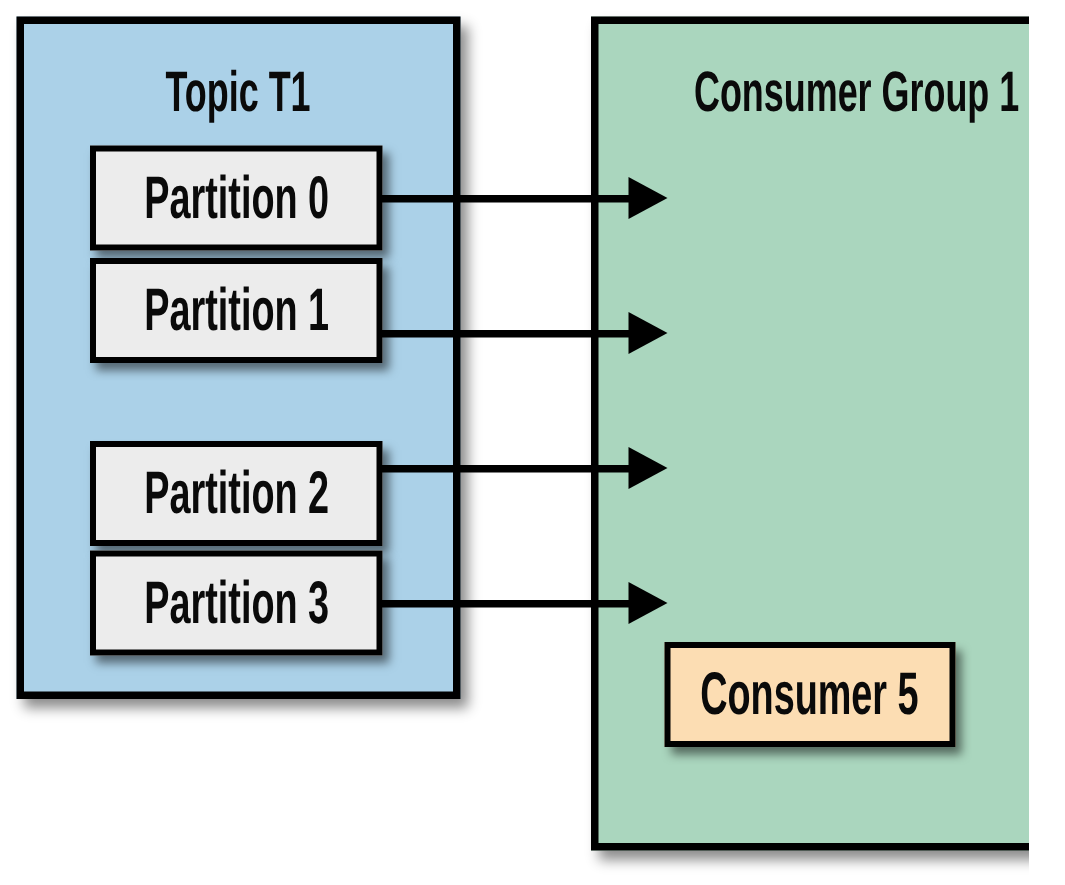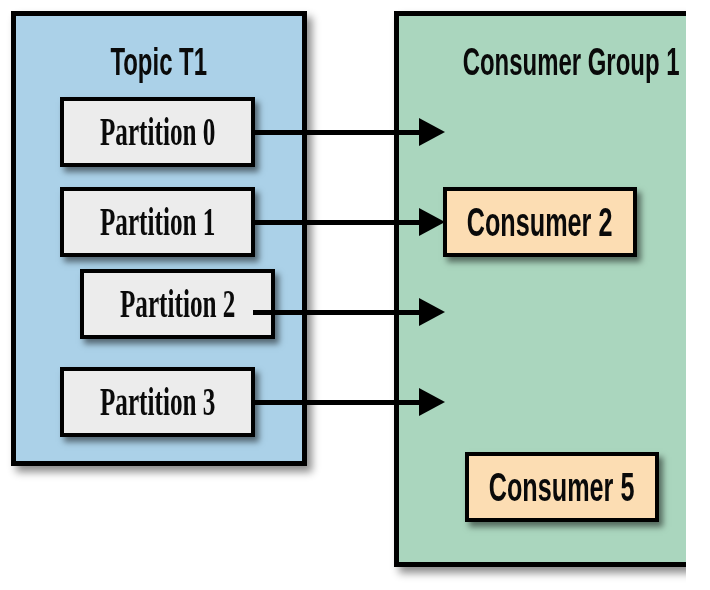--- a/index.html
+++ b/index.html
@@ -29,28 +29,28 @@
 
   .node {
     position:absolute; width:195px; height:70px;
     border:4px solid var(--border,#000);
     box-shadow:4px 5px 6px rgba(0,0,0,0.5);
     display:flex; align-items:center; justify-content:center;
     font-size:40px; font-weight:700; line-height:1;
   }
   .node .txt { display:inline-block; transform:scaleX(0.63); transform-origin:50% 50%; white-space:nowrap; }
 
-  .partition { left:60px;  background:var(--partition_fill,#ececec);font-family:Liberation Serif, serif; }
+  .partition { left:60px;  background:var(--partition_fill,#ececec); }
   .consumer  { left:443px; width:194px; background:var(--consumer_fill,#fcddb3); }
 
   .p0,.c0 { top:97px; }
-  .p1,.c1 { top:187px; }
-  .p2,.c2 { top:269px;margin-left:20px; }
+  .p1,.c1 { top:172px; }
+  .p2,.c2 { top:294px; }
   .p3,.c3 { top:367px;justify-content:center; }
-  .c4     { top:452px;margin-left:22px; }
+  .c4     { top:428px; }
 
   .connector { position:absolute; left:253px; width:192px; height:28px; z-index:5; }
   .a0 { top:118px; } .a1 { top:208px; } .a2 { top:298px; } .a3 { top:388px; }
   .connector .line {
     position:absolute; left:0; top:11.5px; width:168px; height:5px;
     background:var(--border,#000);
   }
   .connector .head {
     position:absolute; left:166px; top:0; width:0; height:0;
     border-top:14px solid transparent;
@@ -81,23 +81,20 @@
   <div class="node partition p1">
     <span class="txt">Partition 1</span>
   </div>
   <div class="node partition p2">
     <span class="txt">Partition 2</span>
   </div>
   <div class="node partition p3">
     <span class="txt">Partition 3</span>
   </div>
 
-  <div class="node consumer c1">
-    <span class="txt">Consumer 2</span>
-  </div>
   <div class="node consumer c4">
     <span class="txt">Consumer 5</span>
   </div>
 
   <div class="connector a0">
     <div class="line"></div>
     <div class="head"></div>
   </div>
   <div class="connector a1">
     <div class="line"></div>

